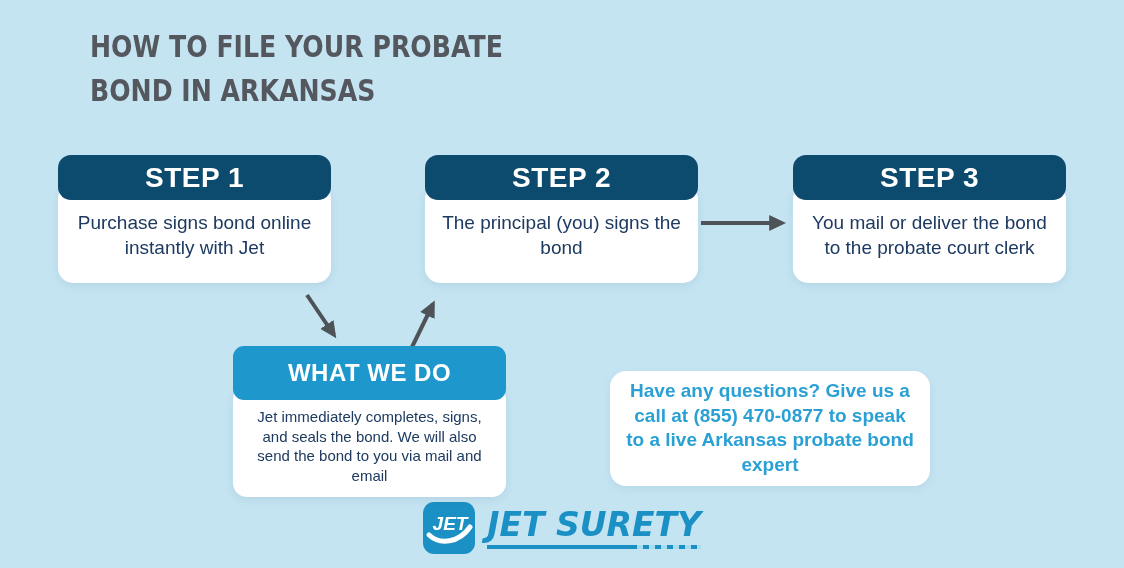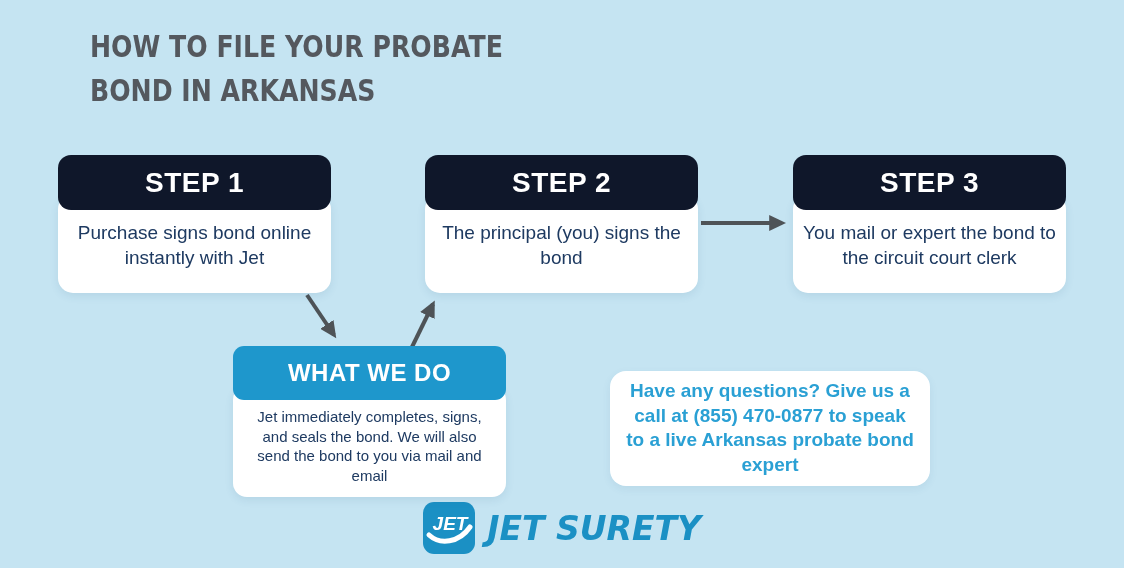--- a/index.html
+++ b/index.html
@@ -15,22 +15,22 @@
     text-align:left; color:#54585e;
     font-family:"DejaVu Sans", sans-serif;
     font-weight:bold; font-size:30px; line-height:44px; letter-spacing:0px;
   }
   .title-line { transform:scaleX(0.84); transform-origin:50% 50%; white-space:nowrap; }
 
   
   .step-card { position:absolute; top:155px; width:273px; }
   .step-1 { left:58px; } .step-2 { left:425px; } .step-3 { left:793px; }
   .card-header {
-    position:relative; z-index:2; height:55px; border-radius:13px;
-    background:#0f172a; color:#ffffff;
+    position:relative; z-index:2; height:45px; border-radius:13px;
+    background:#0c4a6e; color:#ffffff;
     display:flex; align-items:center; justify-content:center;
     font-size:28px; font-weight:bold; letter-spacing:0.5px;
   }
   .card-body {
     position:relative; z-index:1; margin-top:-16px;
     background:#ffffff; border-radius:15px;
     padding:27px 10px 14px; min-height:99px; box-sizing:border-box;
     color:#1e3a61; font-size:19px; line-height:1.3; text-align:center;
     box-shadow:0 3px 8px rgba(40,90,130,0.10);
   }
@@ -61,21 +61,21 @@
   }
 
   
   .arrows { position:absolute; left:0; top:0; width:1124px; height:568px; pointer-events:none; }
 
   
   .logo-row {
     position:absolute; left:0; right:0; top:502px;
     display:flex; align-items:center; justify-content:center; gap:12px;
   }
-  .brand-block { display:flex; flex-direction:row; }
+  .brand-block { display:flex; flex-direction:column; }
   .brand-text {
     color:#1b90c4; font-size:33px; font-weight:bold; font-style:italic;
     letter-spacing:0px; line-height:1; white-space:nowrap;
     font-family:"DejaVu Sans", sans-serif;
   }
   .brand-underline {
     height:4px; margin-top:4px; width:100%;
     background-image:
       linear-gradient(90deg, #1b90c4 0 68%, rgba(0,0,0,0) 68%),
       repeating-linear-gradient(90deg, #1b90c4 0 6px, #a8dcf0 6px 12px);
@@ -107,21 +107,21 @@
     <div class="card-body">
       <span>The principal (you) signs the bond</span>
     </div>
   </div>
 
   <div class="step-card step-3">
     <div class="card-header">
       <span>STEP 3</span>
     </div>
     <div class="card-body">
-      <span>You mail or expert the bond to the circuit court clerk</span>
+      <span>You mail or deliver the bond to the probate court clerk</span>
     </div>
   </div>
 
   <svg class="arrows" viewBox="0 0 1124 568" xmlns="http://www.w3.org/2000/svg">
     <defs>
       <marker id="ah" markerWidth="5" markerHeight="4" refX="3.2" refY="2" orient="auto" markerUnits="strokeWidth">
         <path d="M0,0 L4.2,2 L0,4 Z" fill="#4e5357"></path>
       </marker>
     </defs>
     <line x1="307" y1="295" x2="334" y2="335" stroke="#4e5357" stroke-width="4" marker-end="url(#ah)"></line>

